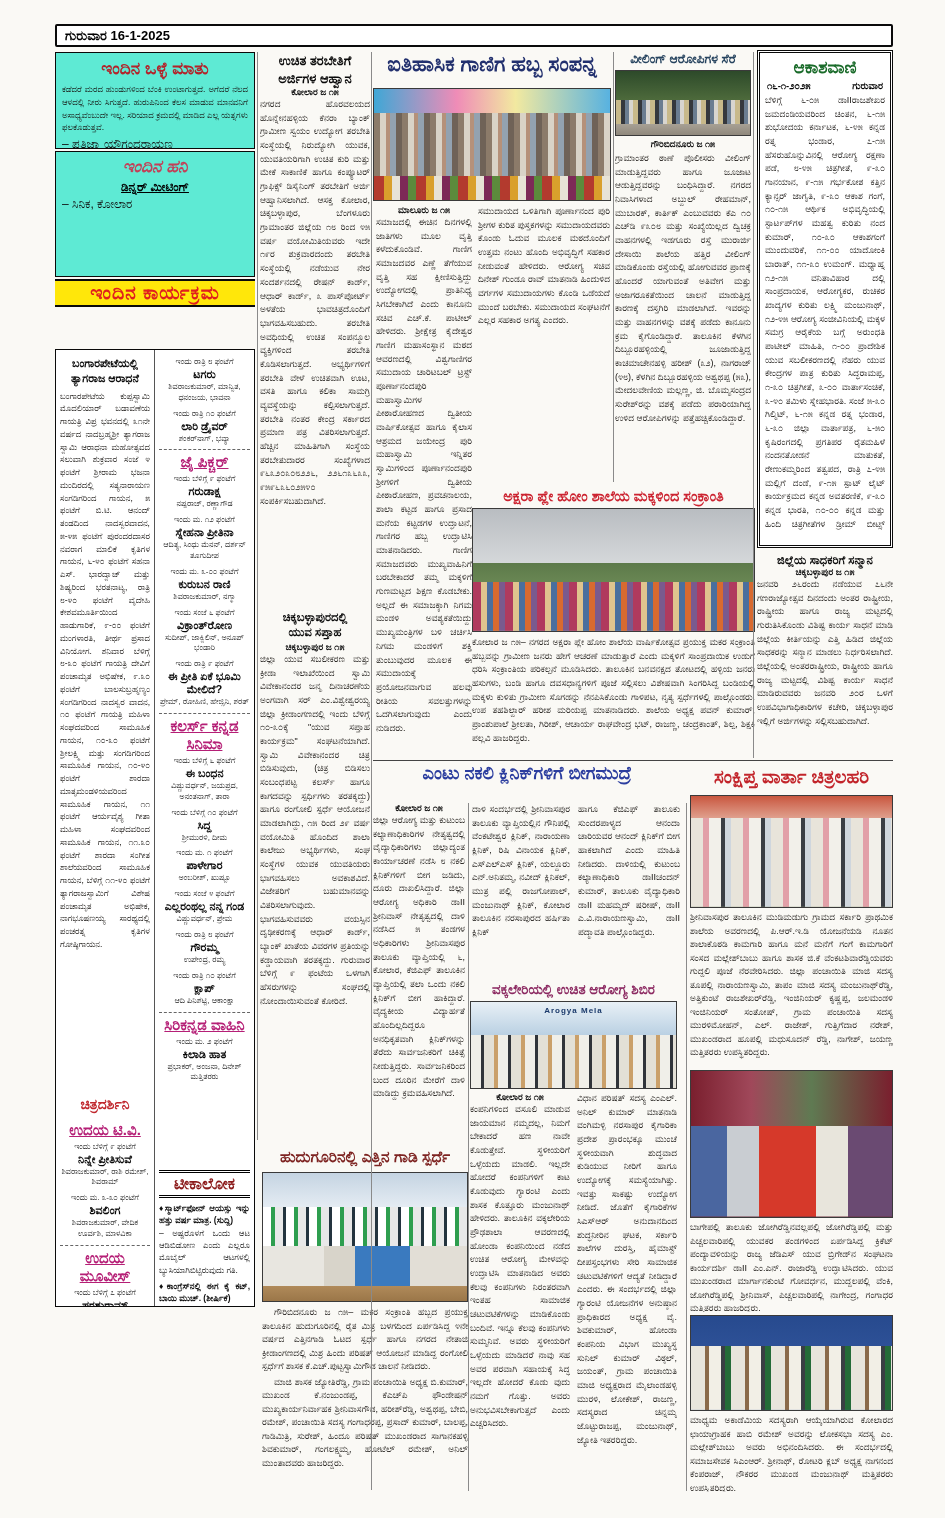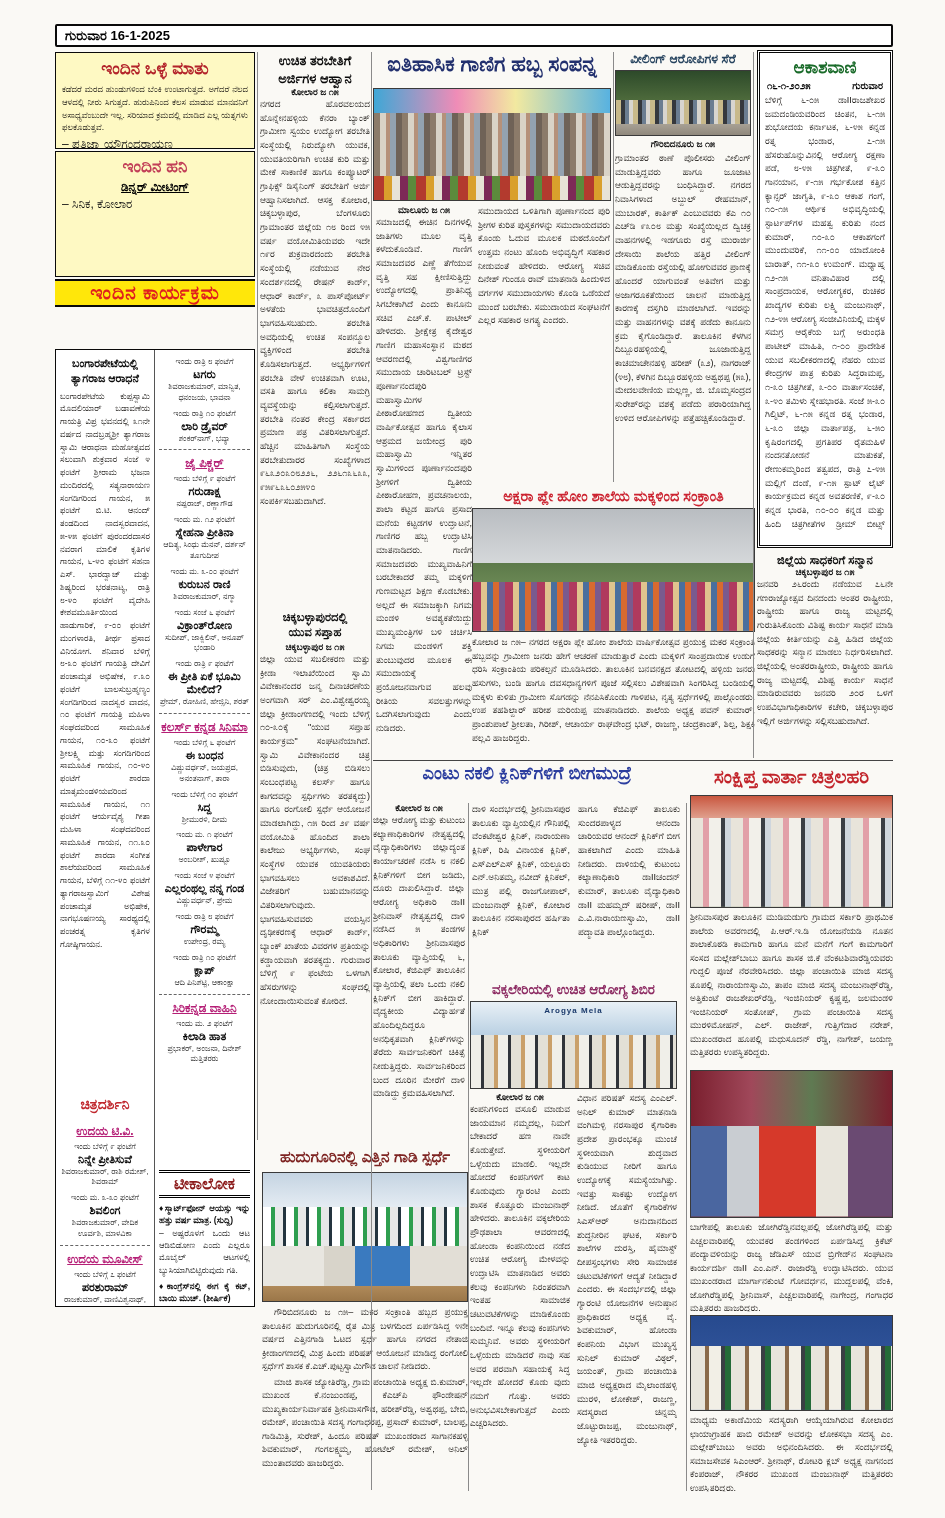--- a/index.html
+++ b/index.html
@@ -14,34 +14,34 @@
   .para{text-indent:12px;margin:0 0 2px 0;}
   .dateline{font-weight:bold;text-align:center;font-size:9px;color:#111;}
   .byline{text-align:left;font-weight:normal;font-size:12px;color:#111;margin-top:3px;}
   .photo{border:1px solid #3a3a3a;}
   
   #masthead{left:55px;top:24px;width:838px;height:23px;border:2px solid #0a0a0a;border-radius:2px;display:flex;align-items:center;justify-content:space-between;padding:0 8px;background:#fff;}
   #masthead .mh-left{display:flex;gap:14px;align-items:center;font-size:11px;color:#050505;}
   .mh-name{font-weight:bold;font-size:12px;}
   .mh-date{font-weight:bold;font-size:13px;}
   
-  .lbox{border:1.5px solid #0a0a0a;background:#fef9c3;padding:4px 6px;}
+  .lbox{border:1.5px solid #0a0a0a;background:#5eead4;padding:4px 6px;}
   .gw-title{color:#b3232a;font-weight:bold;font-size:17px;text-align:center;margin:2px 0 4px;}
-  .hani-title{color:#c24058;font-weight:bold;font-size:17px;text-align:center;margin:1px 0 3px;}
+  .hani-title{color:#c24058;font-weight:bold;font-size:17px;text-align:center;margin:1px 0 3px;font-style:italic;}
   .hani-sub{font-weight:bold;font-size:12px;text-align:center;margin:0 0 3px;text-decoration:underline;}
   #banner{background:#ffe70a;border-top:2px solid #0a0a0a;border-bottom:2px solid #0a0a0a;display:flex;align-items:center;justify-content:center;}
   #banner span{color:#e01f1f;font-weight:bold;font-size:19px;letter-spacing:1px;}
   
   #progbox{border:1.5px solid #0a0a0a;background:#fff;display:flex;}
   .pcol{width:50%;padding:4px 4px 0 4px;box-sizing:border-box;overflow:hidden;}
   .pcol.first{border-right:1px solid #555;}
   .art-head{font-weight:bold;font-size:11px;text-align:center;line-height:1.35;color:#090909;margin:2px 0 4px;}
   .cd-head{color:#c0272d;font-weight:bold;font-size:14px;text-align:center;margin:6px 0 2px;}
   .chan{border-top:1px dashed #666;margin-top:5px;padding-top:3px;text-align:center;}
-  .chan-name{color:#b51f76;font-weight:bold;font-size:12px;text-decoration:underline;}
+  .chan-name{color:#b51f76;font-weight:bold;font-size:15px;text-decoration:underline;}
   .film{text-align:center;margin:3px 0 5px;}
   .ftime{font-size:8px;color:#222;}
   .ftitle{font-weight:bold;font-size:11px;color:#090909;margin:1px 0;}
   .fcast{font-size:8px;color:#222;line-height:1.35;}
   .tk-head{color:#8b1a1a;font-weight:bold;font-size:16px;text-align:center;border-top:3px double #000;border-bottom:3px double #000;padding:2px 0;margin:6px 0 4px;}
   .tk-item{font-size:8.5px;line-height:1.45;text-align:justify;margin-bottom:4px;color:#111;}
   .tk-q{font-weight:bold;}
   
   .hl{font-weight:bold;text-align:center;}
   #hl-training{font-size:13px;line-height:1.35;color:#0a0a0a;}

